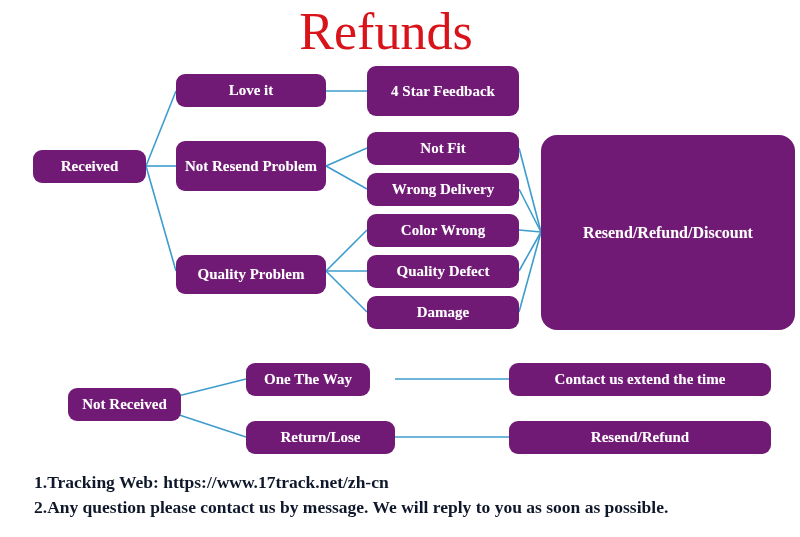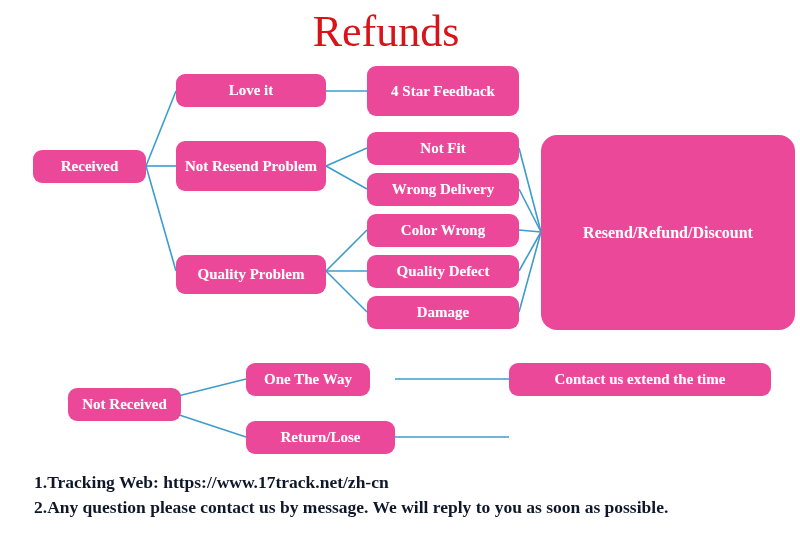--- a/index.html
+++ b/index.html
@@ -25,21 +25,21 @@
   }
 
   
   .title {
     position: absolute;
     left: 0;
     top: 2px;
     width: 772px;
     text-align: center;
     font-family: "Liberation Serif", "DejaVu Serif", serif;
-    font-size: 44px;
+    font-size: 52px;
     line-height: 60px;
     color: #d9131a;
     letter-spacing: 0px;
     white-space: nowrap;
   }
 
   
   #links {
     position: absolute;
     left: 0;
@@ -51,21 +51,21 @@
   #links line {
     stroke: #3d9ccd;
     stroke-width: 1.6;
     fill: none;
   }
 
   
   .node {
     position: absolute;
     box-sizing: border-box;
-    background: #ec4899;
+    background: #701a75;
     border-radius: 9px;
     color: #ffffff;
     font-family: "Liberation Serif", "DejaVu Serif", serif;
     font-weight: bold;
     font-size: 15px;
     line-height: 17px;
     display: flex;
     align-items: center;
     justify-content: center;
     text-align: center;
@@ -155,19 +155,20 @@
   <div class="node node-big" style="left:541px; top:135px; width:254px; height:195px;">Resend/Refund/Discount</div>
 
   <div class="node" style="left:33px; top:388px; width:113px; height:33px;margin-left:35px;">Not Received</div>
 
   <div class="node" style="left:246px; top:363px; width:124px; height:33px;">One The Way</div>
 
   <div class="node" style="left:246px; top:421px; width:149px; height:33px;">Return/Lose</div>
 
   <div class="node" style="left:509px; top:363px; width:262px; height:33px;">Contact us extend the time</div>
 
+  <div class="node" style="left:509px; top:421px; width:262px; height:33px;">Resend/Refund</div>
 
   <div class="notes">
     <div>1.Tracking Web: https://www.17track.net/zh-cn</div>
     <div>2.Any question please contact us by message. We will reply to you as soon as possible.</div>
   </div>
 
 </div>
 
 </body></html>

